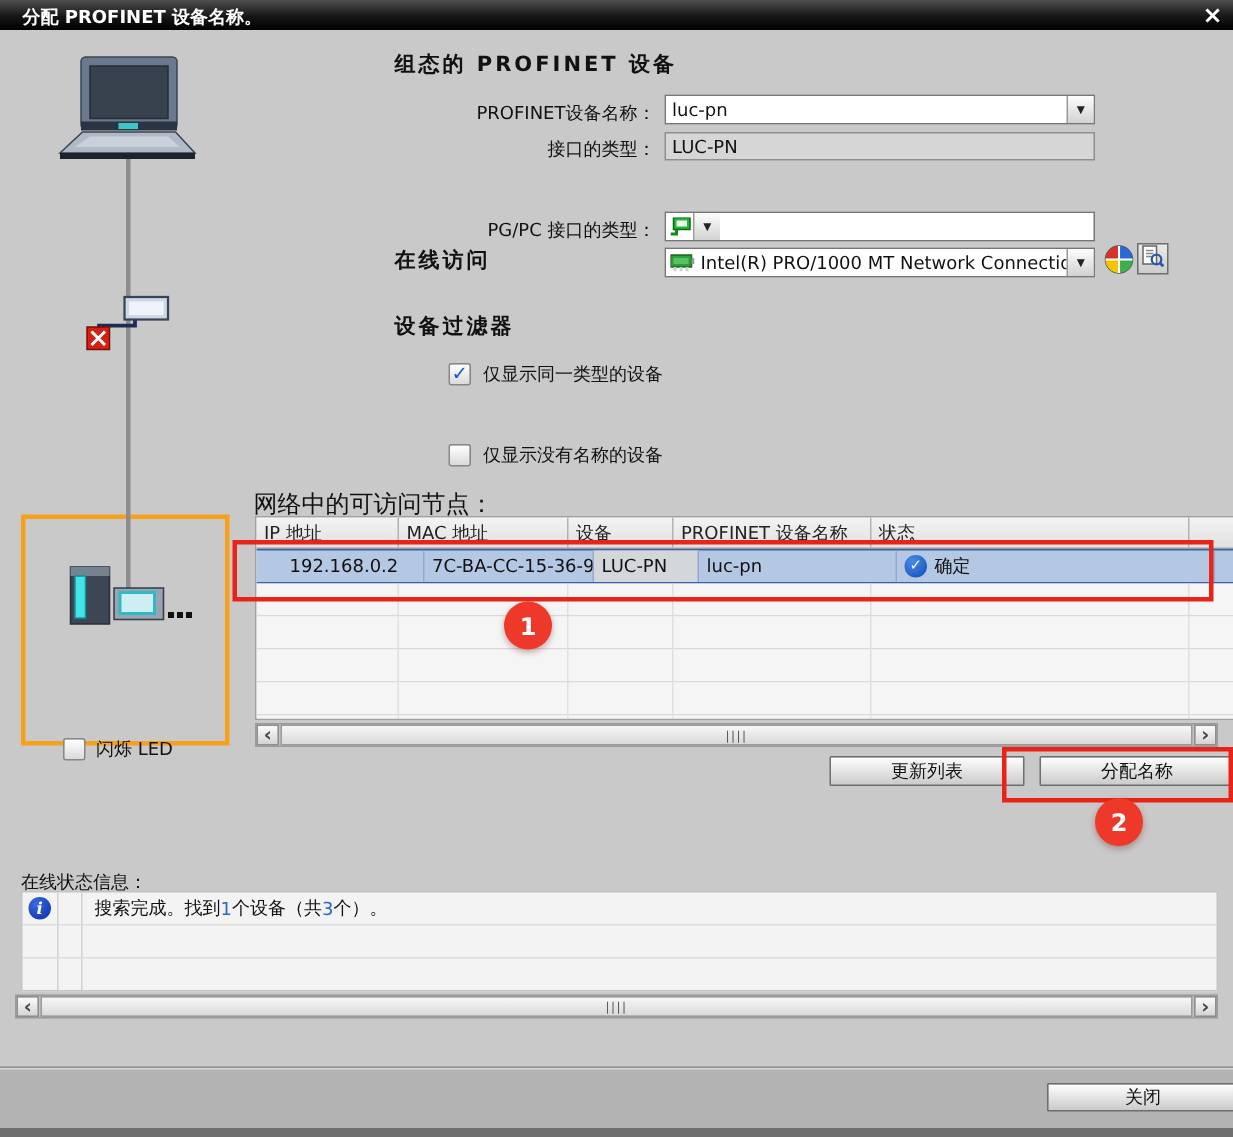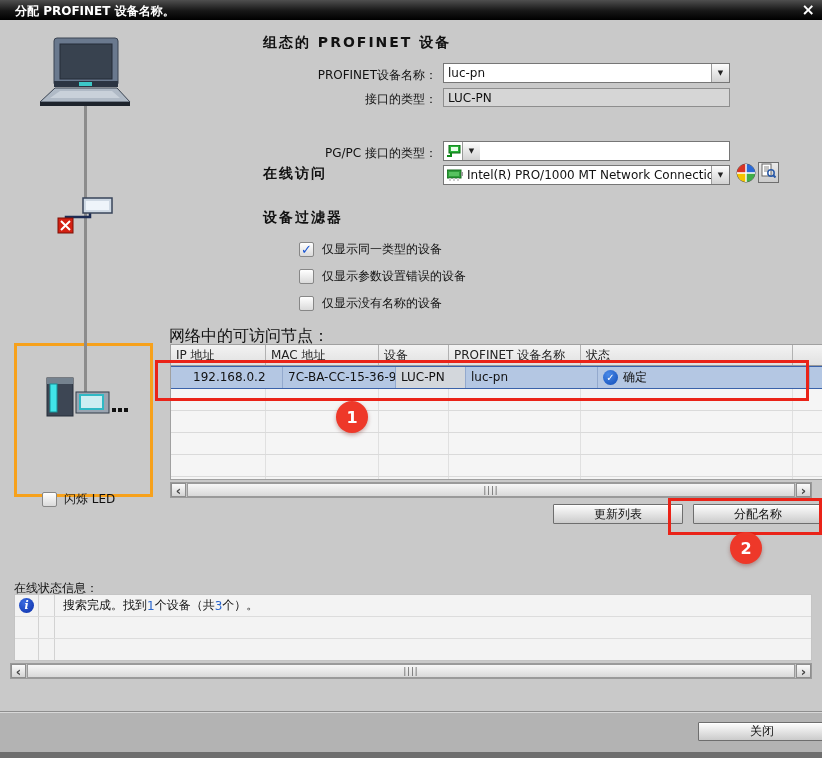--- a/index.html
+++ b/index.html
@@ -193,24 +193,20 @@
   </span>
 
   <div class="heading" style="left:263px;top:209px;">设备过滤器</div>
 
   <div class="cbrow" style="top:241px;">
     <span class="cb">
         <span>✓</span>
       </span>
     <span class="cblabel">仅显示同一类型的设备</span>
   </div>
-  <div class="cbrow" style="top:268px;">
-    <span class="cb"></span>
-    <span class="cblabel">仅显示参数设置错误的设备</span>
-  </div>
   <div class="cbrow" style="top:295px;">
     <span class="cb"></span>
     <span class="cblabel">仅显示没有名称的设备</span>
   </div>
 
   <div class="tbl-label">网络中的可访问节点：</div>
   <div class="tbl">
     <div class="thead">
       <div class="th w1">IP 地址</div>
       <div class="th w2">MAC 地址</div>

